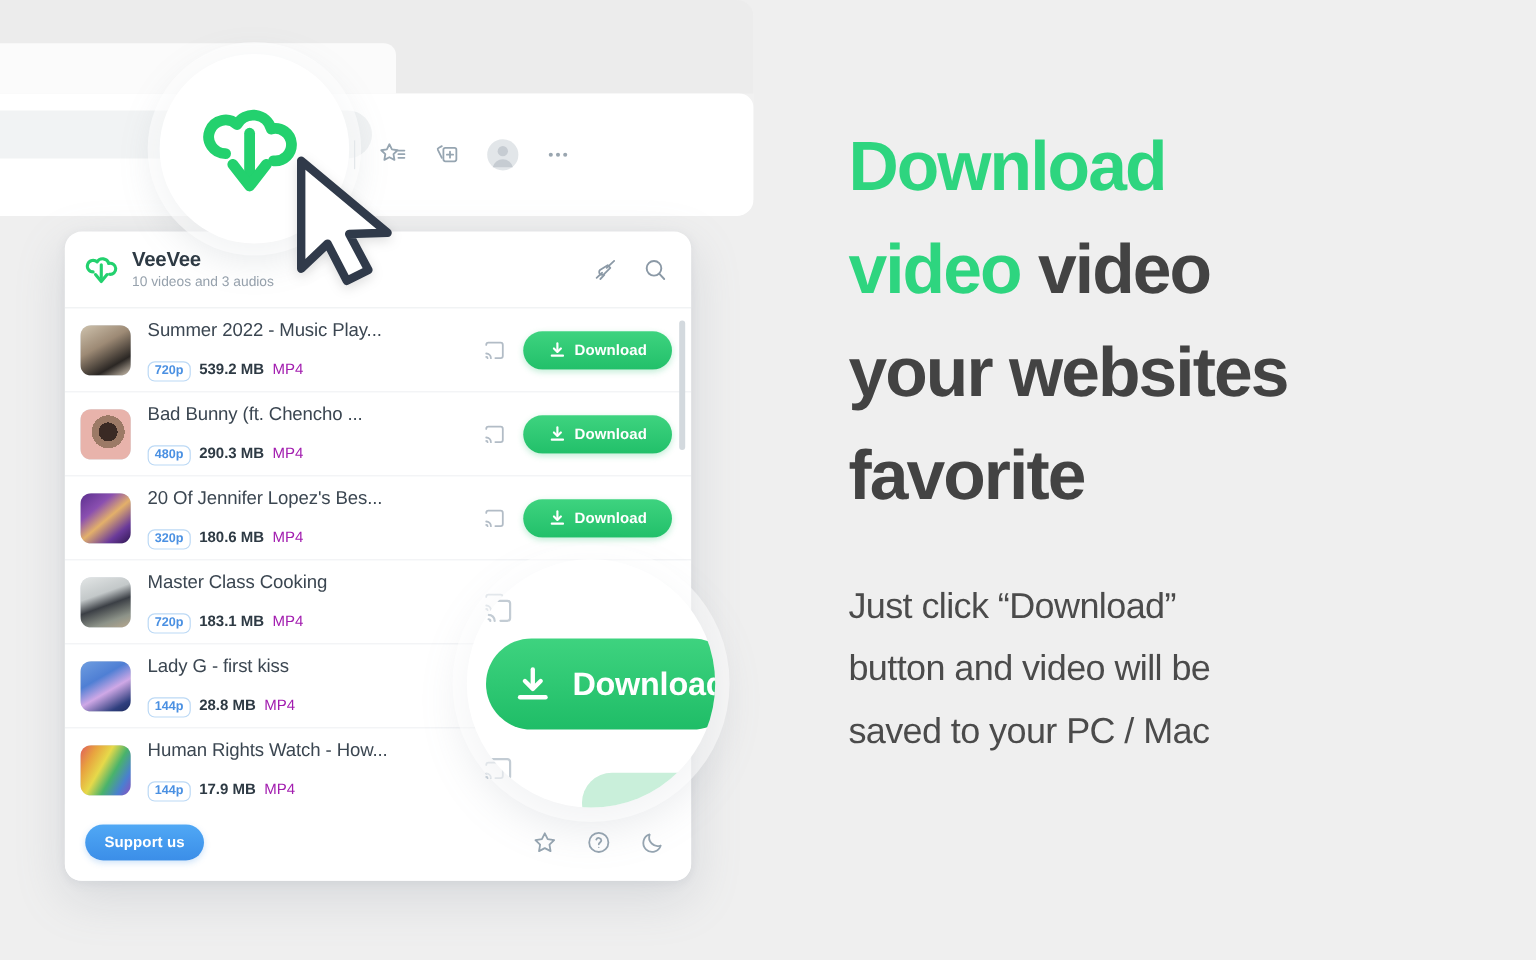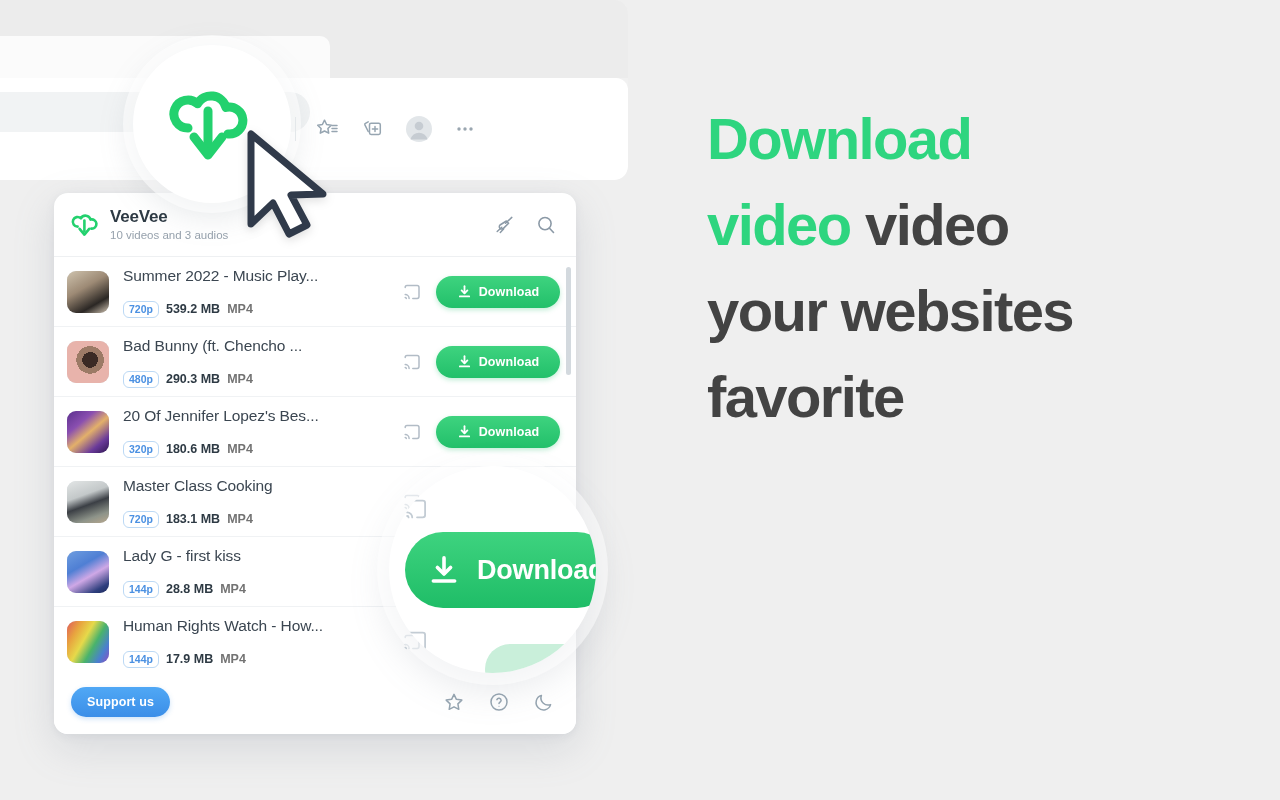--- a/index.html
+++ b/index.html
@@ -153,31 +153,31 @@
   .thumb .tg { position: absolute; inset: 0; }
   .row-info { margin-left: 14px; flex: 1 1 auto; min-width: 0; }
   .row-title {
     font-size: 15.5px; color: #3b4651;
     letter-spacing: -0.1px;
     white-space: nowrap; overflow: hidden; text-overflow: ellipsis;
     max-width: 260px;
     line-height: 20px;
   }
   .row-meta {
-    display: flex; align-items: center; gap: 7px;
+    display: flex; align-items: flex-start; gap: 7px;
     margin-top: 15px;
   }
   .badge-quality {
     font-size: 10.5px; font-weight: bold; color: #4a90e2;
     border: 1px solid #bcd9f5; border-radius: 6px;
     padding: 1px 5px 2px 5px;
     line-height: 12px;
   }
   .meta-size { font-size: 12.5px; font-weight: bold; color: #2e3a44; }
-  .meta-fmt  { font-size: 12.5px; font-weight: bold; color: #737373; }
+  .meta-fmt  { font-size: 12.5px; font-weight: normal; color: #a21caf; }
   .cast-icon { flex: 0 0 auto; margin-right: 14px; display:flex; align-items:center; }
   .btn-download {
     flex: 0 0 auto;
     width: 124px; height: 32px;
     border-radius: 16px;
     background: linear-gradient(180deg, #3ed37f 0%, #22c06a 100%);
     display: flex; align-items: center; justify-content: center;
     gap: 7px;
     box-shadow: 0 2px 5px rgba(34,192,106,0.28);
   }
@@ -605,15 +605,20 @@
     <div id="headline">
       <div>
         <span class="hl-green">Download</span>
       </div>
       <div>
         <span class="hl-green">video </span><span>video</span>
       </div>
       <div>your websites</div>
       <div>favorite</div>
     </div>
+    <div id="subcopy">
+      <div>Just click “Download”</div>
+      <div>button and video will be</div>
+      <div>saved to your PC / Mac</div>
+    </div>
   </div>
 
 </div>
 
 </body></html>

